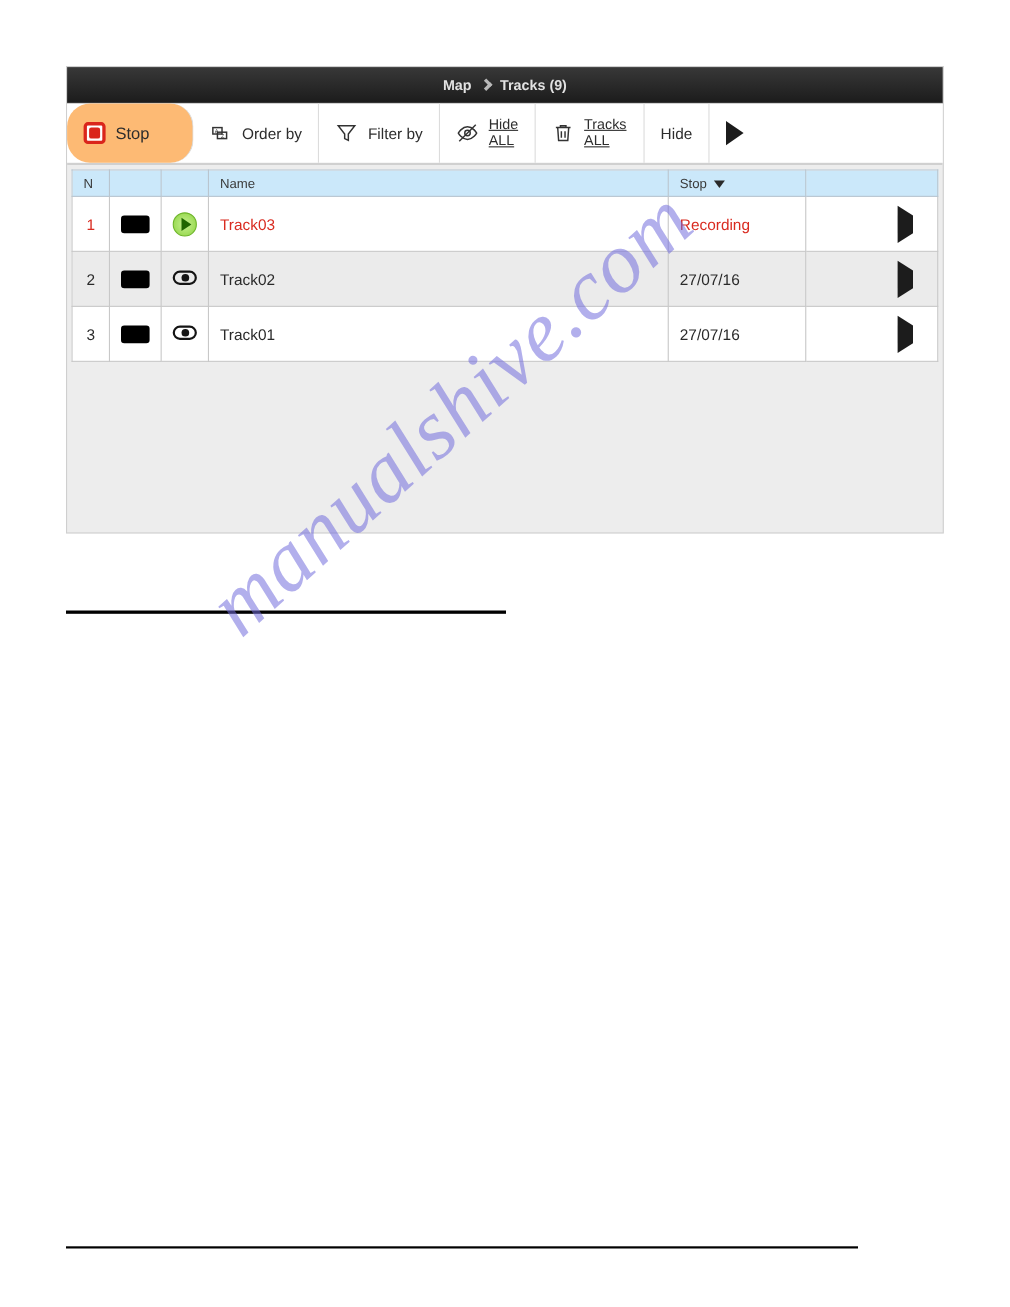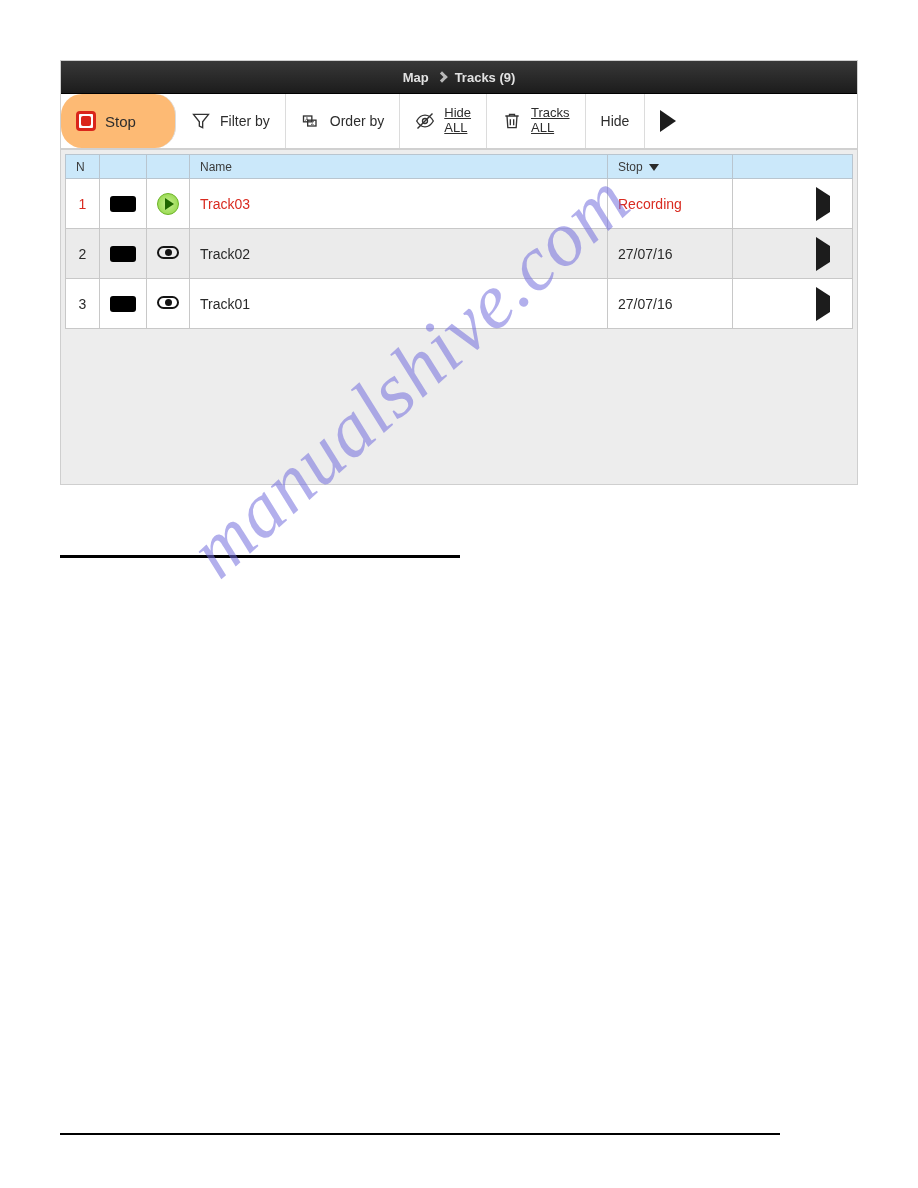--- a/index.html
+++ b/index.html
@@ -54,32 +54,32 @@
 
   <div class="toolbar">
     <div class="tbtn stop">
       <span class="stop-icon">
             <span></span>
           </span>
       <span>Stop</span>
     </div>
     <div class="tbtn">
       <svg class="ic" viewBox="0 0 24 24">
-            <path d="M3 4h18L14 13v7l-4-2v-5L3 4z"></path>
-          </svg>
-      <span>Filter by</span>
-    </div>
-    <div class="tbtn">
-      <svg class="ic" viewBox="0 0 24 24">
             <rect x="3" y="6" width="10" height="7"></rect>
             <rect x="8" y="11" width="10" height="7"></rect>
             <text x="5" y="12" font-size="6" fill="#333" stroke="none">A</text>
             <text x="12" y="17" font-size="6" fill="#333" stroke="none">Z</text>
           </svg>
       <span>Order by</span>
+    </div>
+    <div class="tbtn">
+      <svg class="ic" viewBox="0 0 24 24">
+            <path d="M3 4h18L14 13v7l-4-2v-5L3 4z"></path>
+          </svg>
+      <span>Filter by</span>
     </div>
     <div class="tbtn">
       <svg class="ic" viewBox="0 0 24 24">
             <path d="M2 12s4-7 10-7 10 7 10 7-4 7-10 7S2 12 2 12z"></path>
             <circle cx="12" cy="12" r="3"></circle>
             <line x1="3" y1="21" x2="21" y2="3"></line>
           </svg>
       <div class="multi">
             <div>Hide</div>
             <div>ALL</div>

